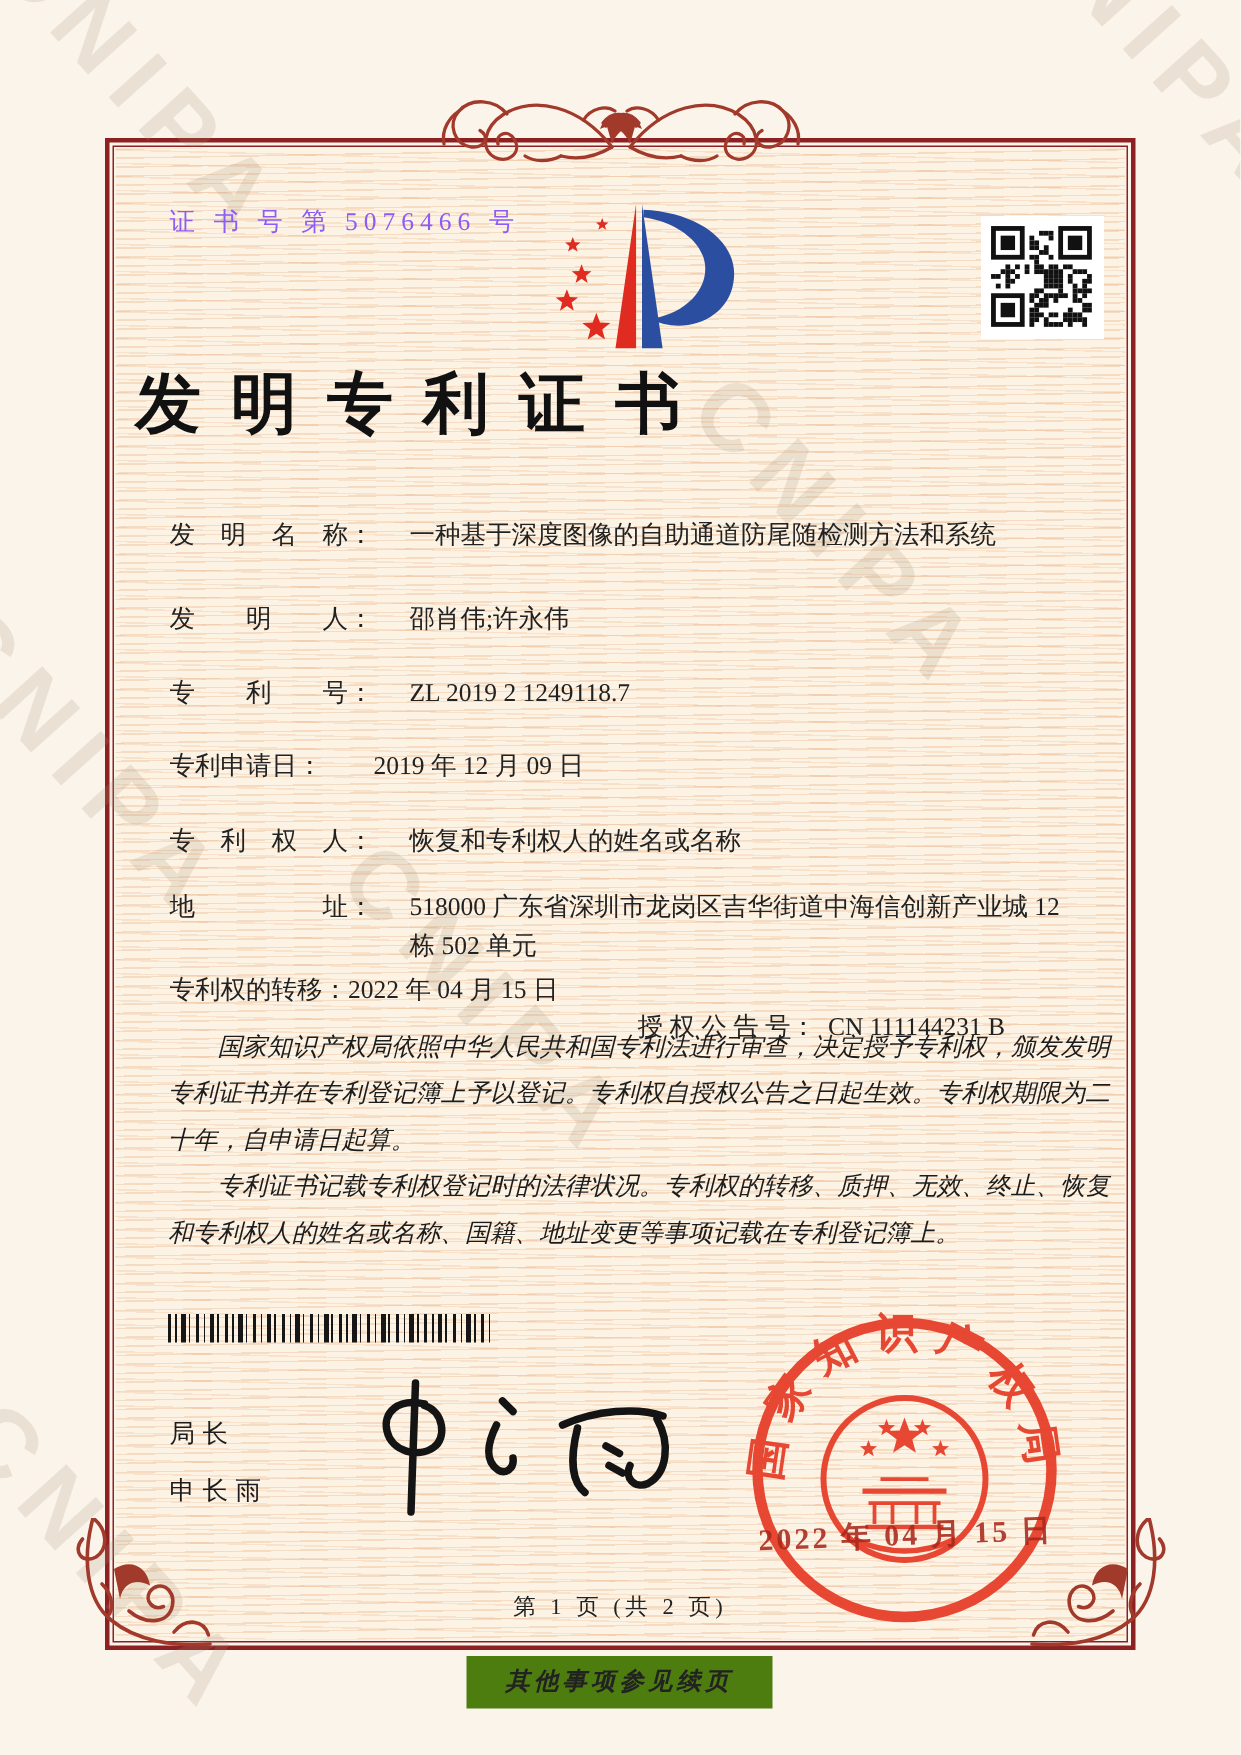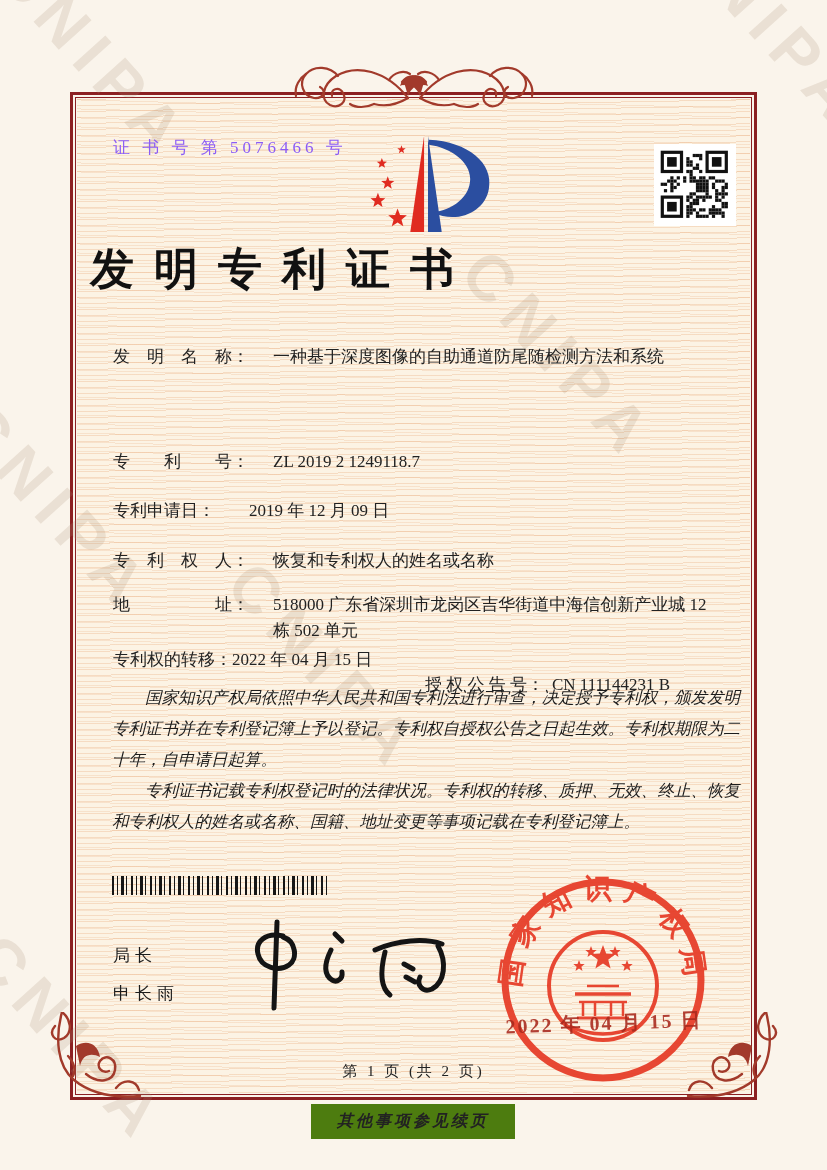--- a/index.html
+++ b/index.html
@@ -276,20 +276,24 @@
         </g>
     </svg>
   </div>
 
   <div class="title">发明专利证书</div>
 
   <div class="field-row" style="top:344px">
     <span class="f-label">发　明　名　称：</span>
     <span class="f-value">一种基于深度图像的自助通道防尾随检测方法和系统</span>
   </div>
+  <div class="field-row" style="top:400px">
+    <span class="f-label">发　　明　　人：</span>
+    <span class="f-value">邵肖伟;许永伟</span>
+  </div>
   <div class="field-row" style="top:449px">
     <span class="f-label">专　　利　　号：</span>
     <span class="f-value">ZL 2019 2 1249118.7</span>
   </div>
   <div class="field-row" style="top:498px">
     <span class="f-label">专利申请日：</span>
     <span class="f-value">2019 年 12 月 09 日</span>
   </div>
   <div class="field-row" style="top:548px">
     <span class="f-label">专　利　权　人：</span>

